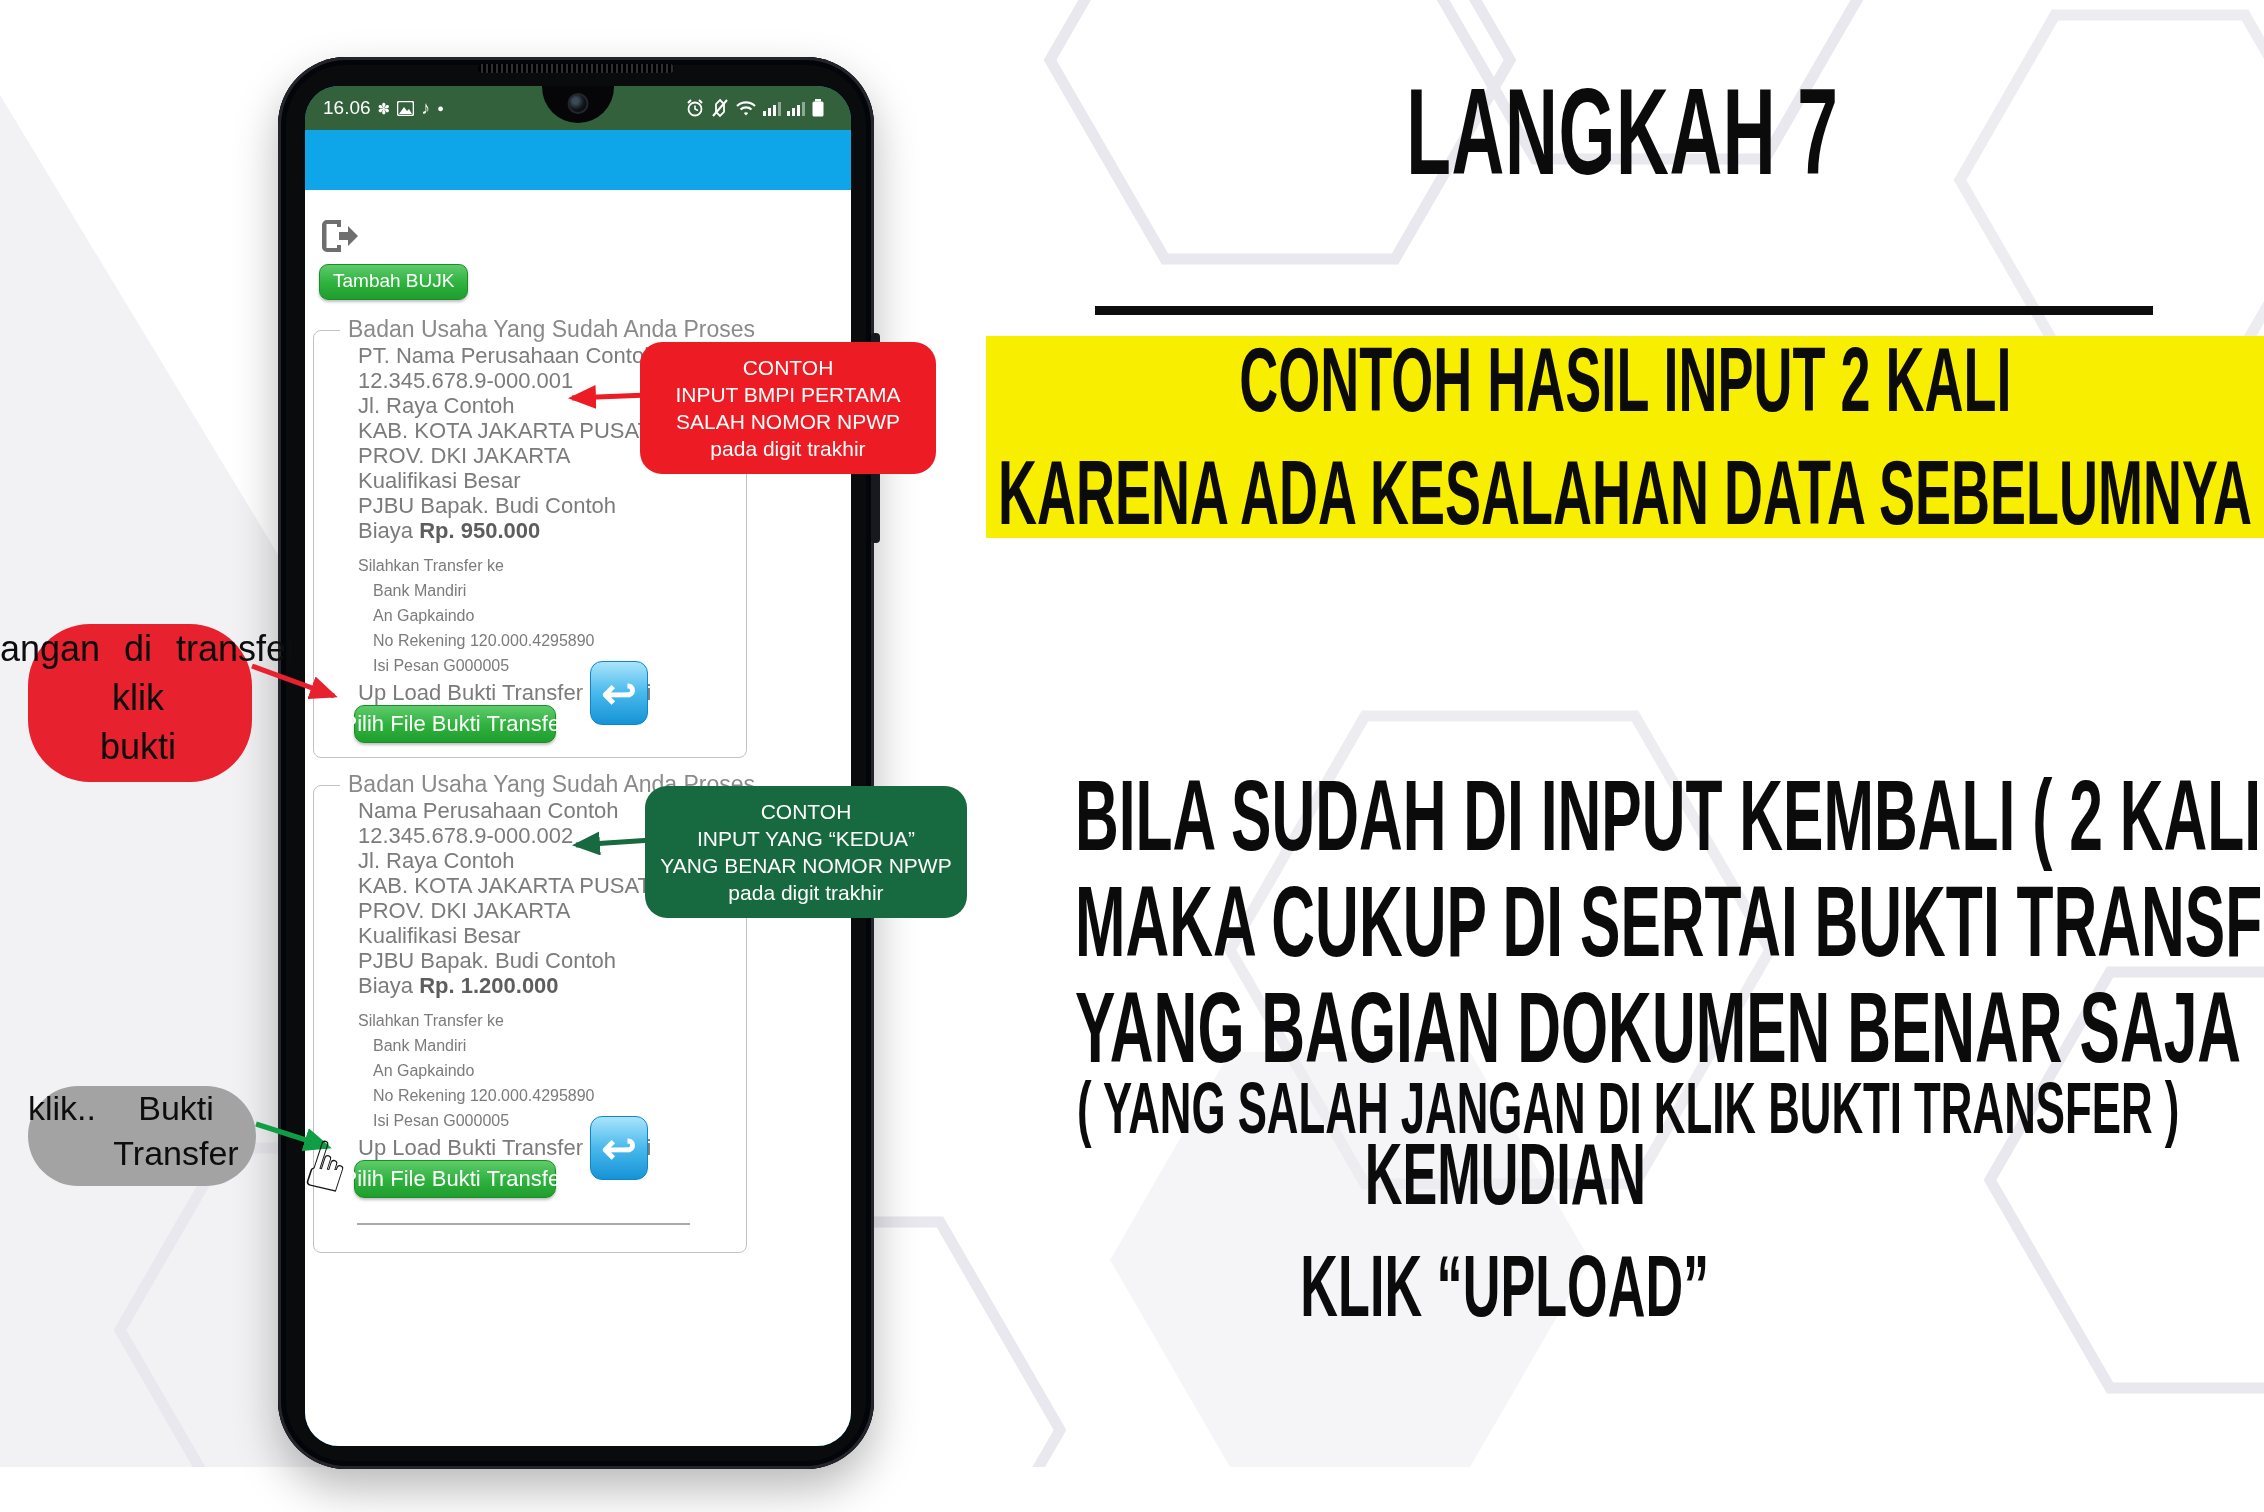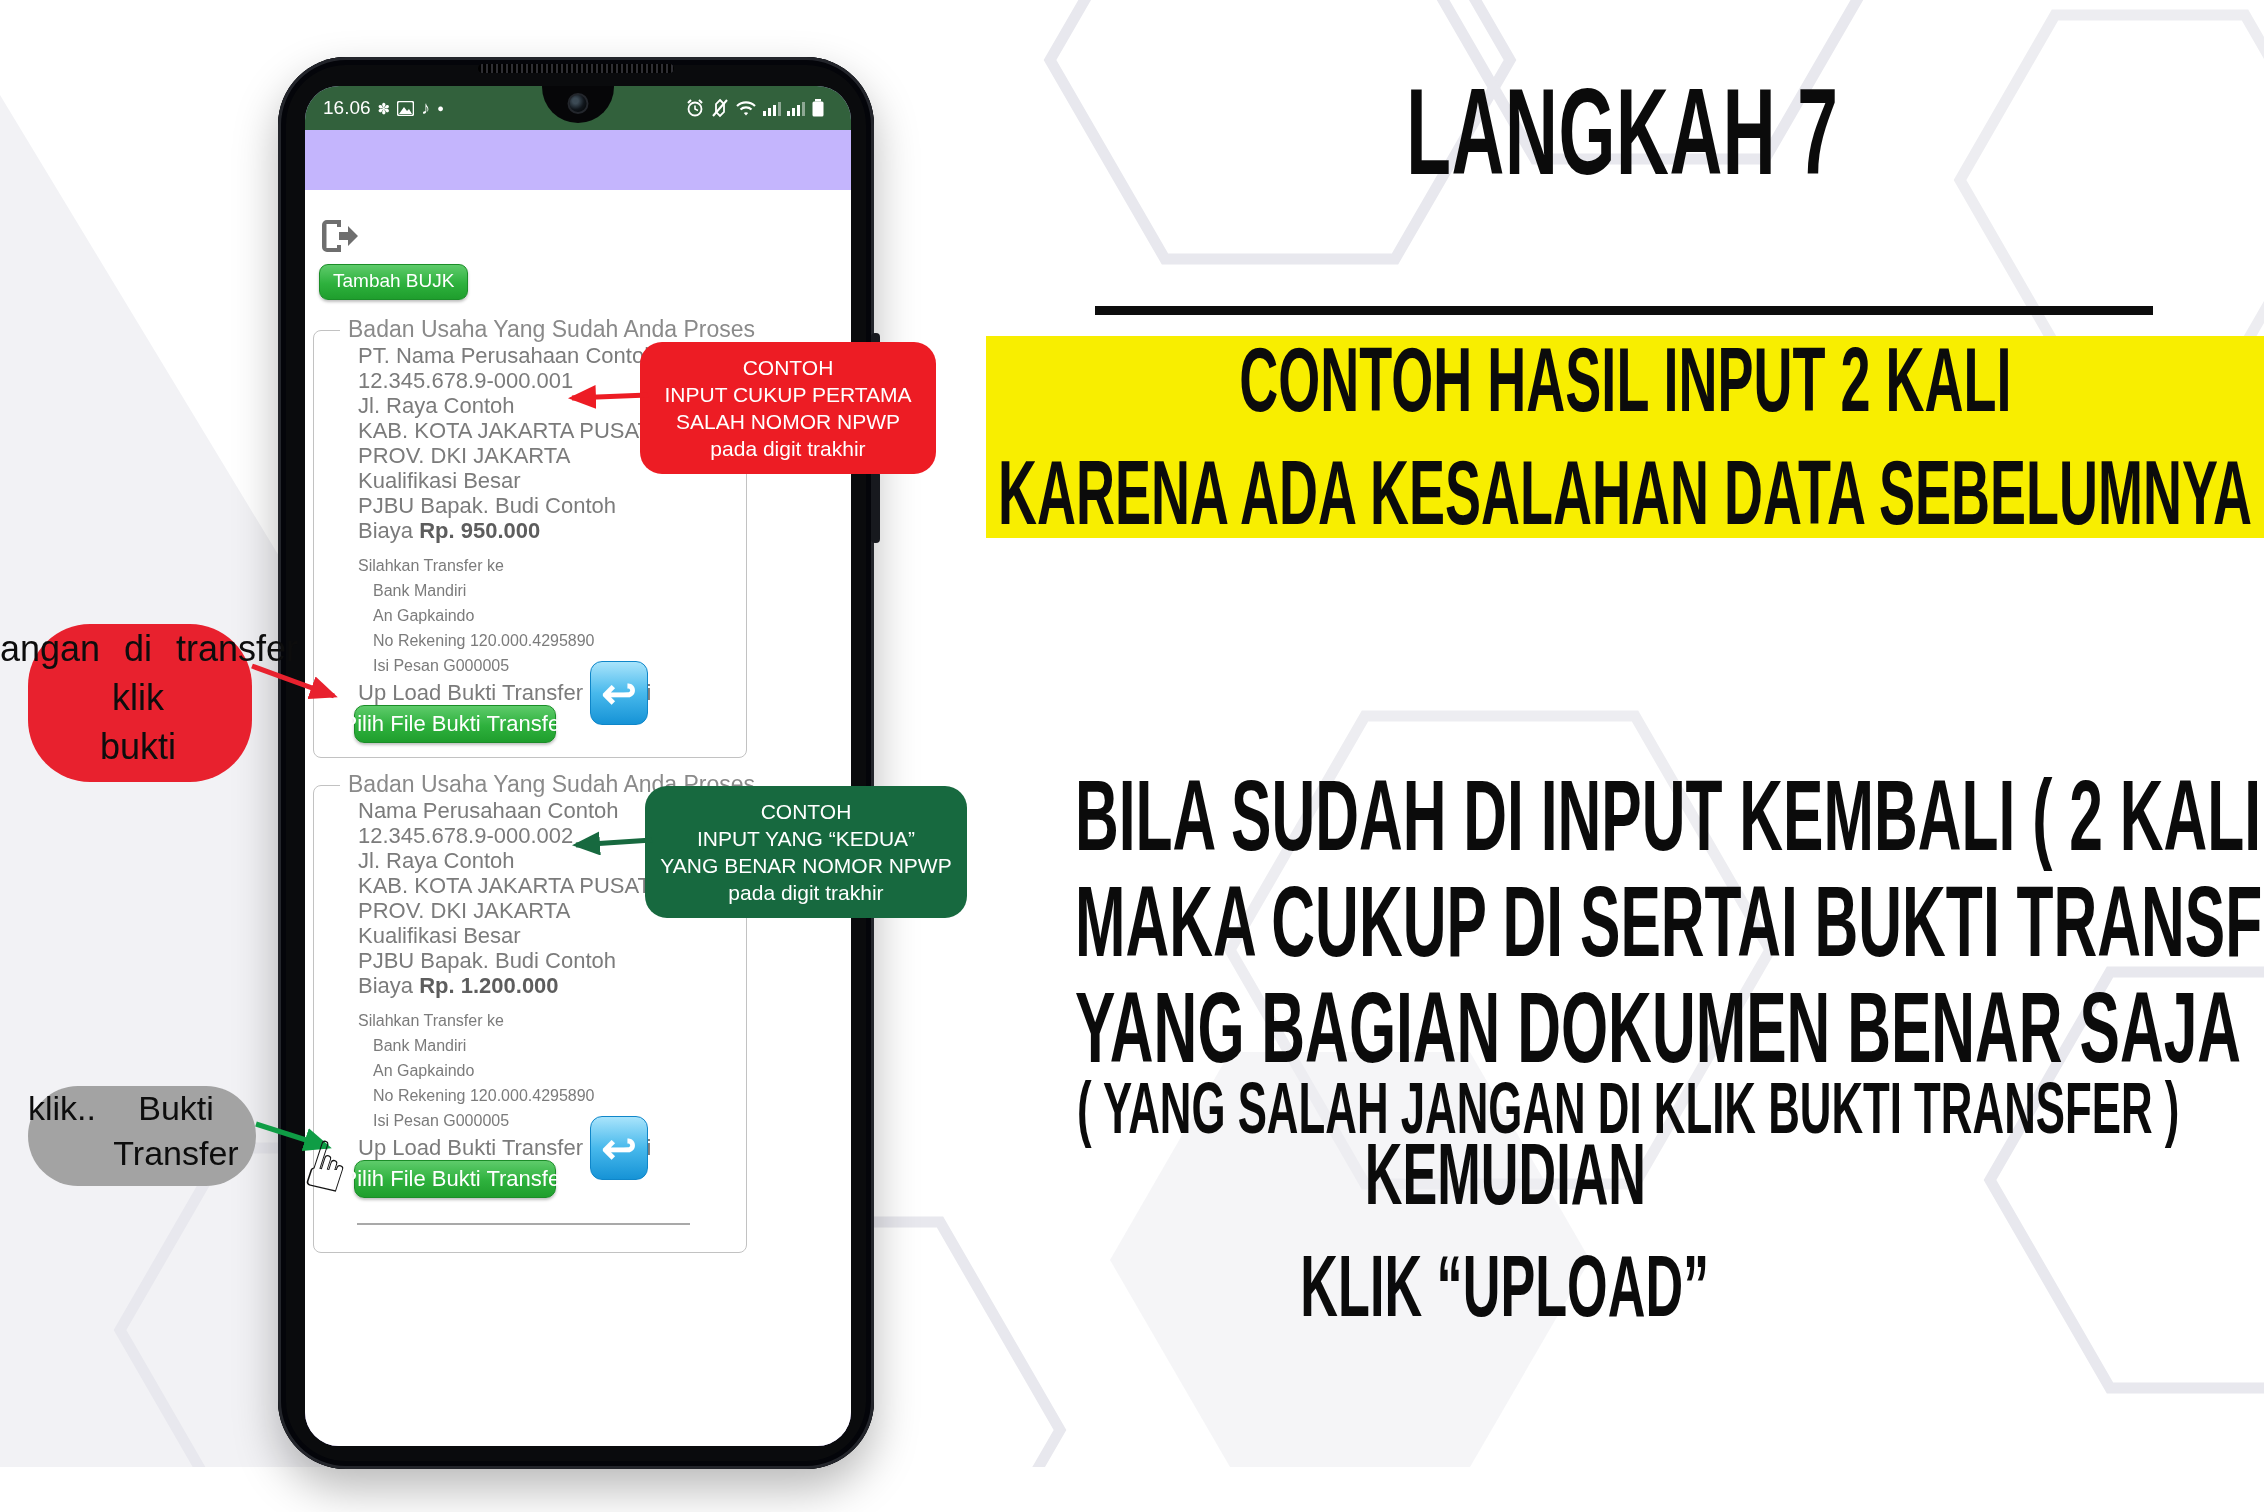--- a/index.html
+++ b/index.html
@@ -21,21 +21,21 @@
     position:absolute; top:7px; left:50%; transform:translateX(-50%);
     width:196px; height:9px; border-radius:5px;
     background:repeating-linear-gradient(90deg,#000 0 3px,#2e2e33 3px 5px);
   }
   .side-btn { position:absolute; right:-6px; width:9px; background:#17191e; border-radius:4px; }
   .side-btn.vol { top:276px; height:116px; }
   .side-btn.pwr { top:414px; height:72px; }
 
   .screen {
     position:absolute; left:27px; top:29px; width:546px; height:1360px;
-    background:#c4b5fd; border-radius:34px; overflow:hidden;
+    background:#0ea5e9; border-radius:34px; overflow:hidden;
   }
   .status-bar {
     position:absolute; left:0; top:0; right:0; height:44px; background:#32613c;
     display:flex; align-items:center; color:#fff; font-size:19px;
   }
   .sb-left { display:flex; align-items:center; gap:7px; margin-left:18px; }
   .sb-right { display:flex; align-items:center; gap:6px; margin-left:auto; margin-right:26px; }
   .sb-glyph { font-size:15px; line-height:1; color:#fff; }
   .notch {
     position:absolute; top:0; left:50%; transform:translateX(-50%);
@@ -276,21 +276,21 @@
       </div>
 
     </div>
   </div>
 </div>
 
 <div class="hand-cursor">☞</div>
 
 <div class="callout red-box">
   <div>CONTOH</div>
-  <div>INPUT CUKUP PERTAMA</div>
+  <div>INPUT BMPI PERTAMA</div>
   <div>SALAH NOMOR NPWP</div>
   <div>pada digit trakhir</div>
 </div>
 
 <div class="callout green-box">
   <div>CONTOH</div>
   <div>INPUT YANG “KEDUA”</div>
   <div>YANG BENAR NOMOR NPWP</div>
   <div>pada digit trakhir</div>
 </div>

